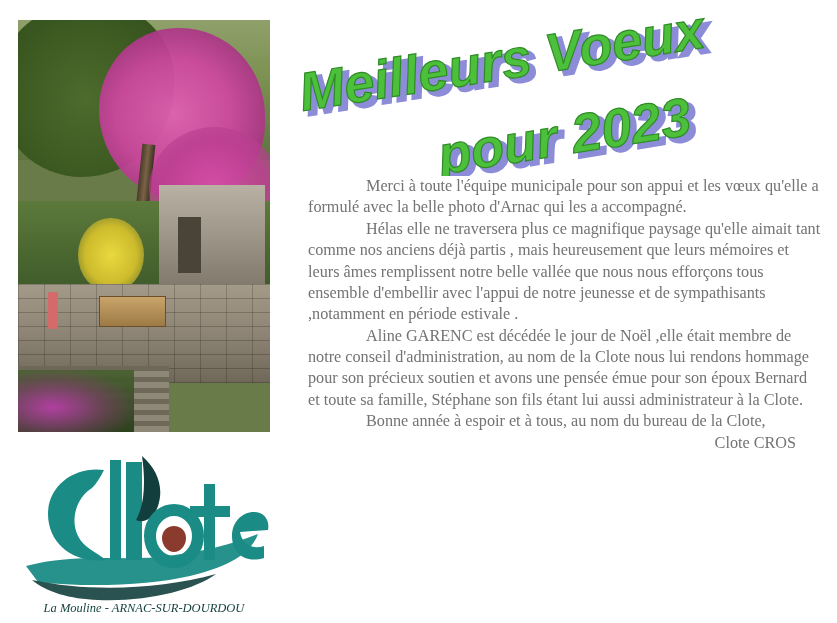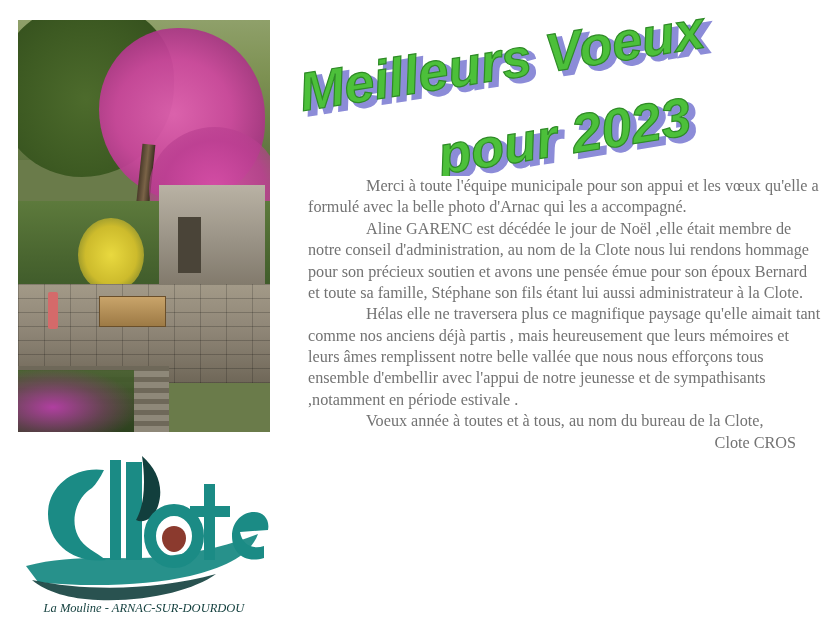--- a/index.html
+++ b/index.html
@@ -224,20 +224,20 @@
         </g>
         <g transform="rotate(-9 280 130)">
           <text x="150" y="140" font-family="Liberation Sans, sans-serif" font-size="54" font-weight="bold" font-style="italic" fill="#8C8CD8" stroke="#8C8CD8" stroke-width="3" transform="translate(5,5)">pour 2023</text>
           <text x="150" y="140" font-family="Liberation Sans, sans-serif" font-size="54" font-weight="bold" font-style="italic" fill="#4CC03A" stroke="#2E8B26" stroke-width="1.2">pour 2023</text>
         </g>
       </svg>
     </div>
 
     <div class="letter">
       <p>Merci à toute l'équipe municipale pour son appui et les vœux qu'elle a formulé avec la belle photo d'Arnac qui les a accompagné.</p>
+      <p>Hélas elle ne traversera plus ce magnifique paysage qu'elle aimait tant comme nos anciens déjà partis , mais heureusement que leurs mémoires et leurs âmes remplissent notre belle vallée que  nous nous efforçons tous ensemble d'embellir avec l'appui de notre jeunesse et de sympathisants ,notamment en période estivale .</p>
       <p>Aline GARENC est décédée le jour de Noël ,elle était membre de notre conseil d'administration, au nom de la Clote nous lui rendons hommage pour son précieux soutien et  avons une pensée émue pour son époux  Bernard et toute sa famille, Stéphane son fils étant lui aussi administrateur à la Clote.</p>
-      <p>Hélas elle ne traversera plus ce magnifique paysage qu'elle aimait tant comme nos anciens déjà partis , mais heureusement que leurs mémoires et leurs âmes remplissent notre belle vallée que  nous nous efforçons tous ensemble d'embellir avec l'appui de notre jeunesse et de sympathisants ,notamment en période estivale .</p>
-      <p>Voeux année à toutes et à tous, au nom du bureau de la Clote,</p>
+      <p>Bonne année à espoir et à tous, au nom du bureau de la Clote,</p>
       <p class="sign-off no-indent">Clote CROS</p>
     </div>
   </div>
 
 </div>
 
 </body></html>

